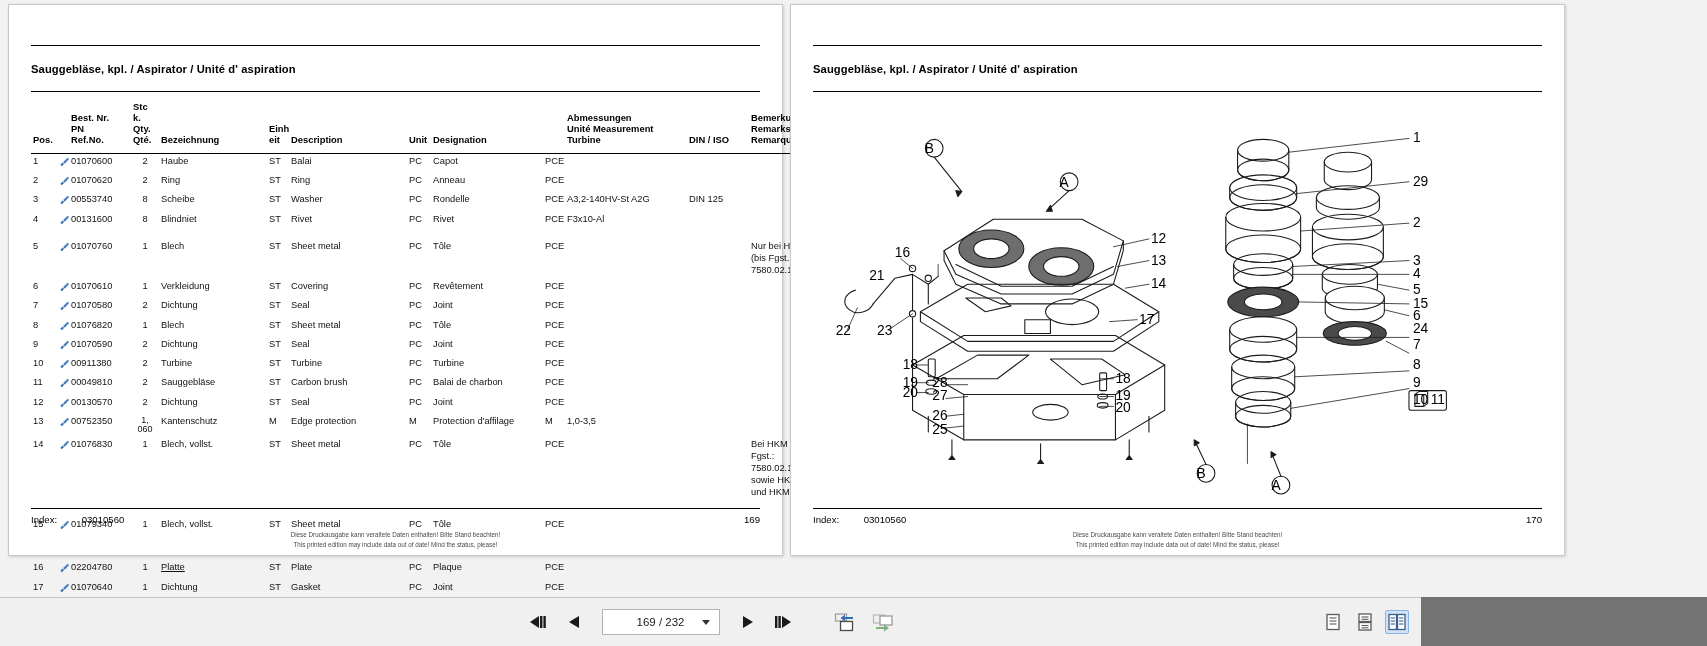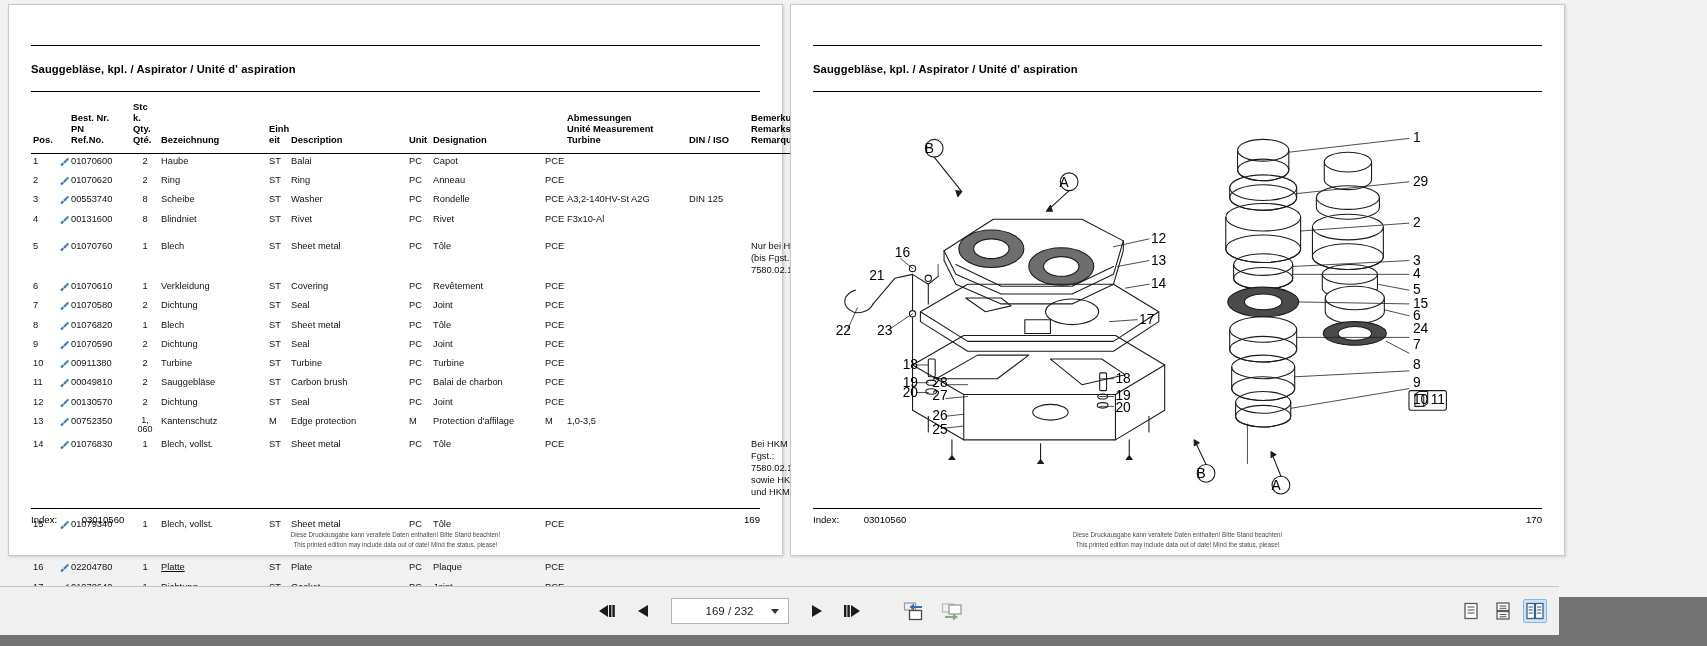--- a/index.html
+++ b/index.html
@@ -90,21 +90,21 @@
     position: absolute; left: 22px; right: 22px; bottom: 6px;
     text-align: center; font-size: 6.3px; color: #4a4a4a; line-height: 1.5;
   }
 
   
   .drawing { position: absolute; left: 22px; top: 96px; right: 22px; bottom: 60px; }
   .drawing svg { width: 100%; height: 100%; display: block; }
 
   
   .toolbar {
-    position: absolute; left: 0; bottom: 11px; width: 1559px; height: 49px;
+    position: absolute; left: 0; bottom: 0; width: 1421px; height: 49px;
     background: #f0f0f0;
     border-top: 1px solid #c5c5c5;
     display: flex; align-items: center;
   }
   .tb-center {
     position: absolute; left: 50%; transform: translateX(-50%);
     display: flex; align-items: center; gap: 12px;
   }
   .nav-btn {
     width: 24px; height: 26px;

